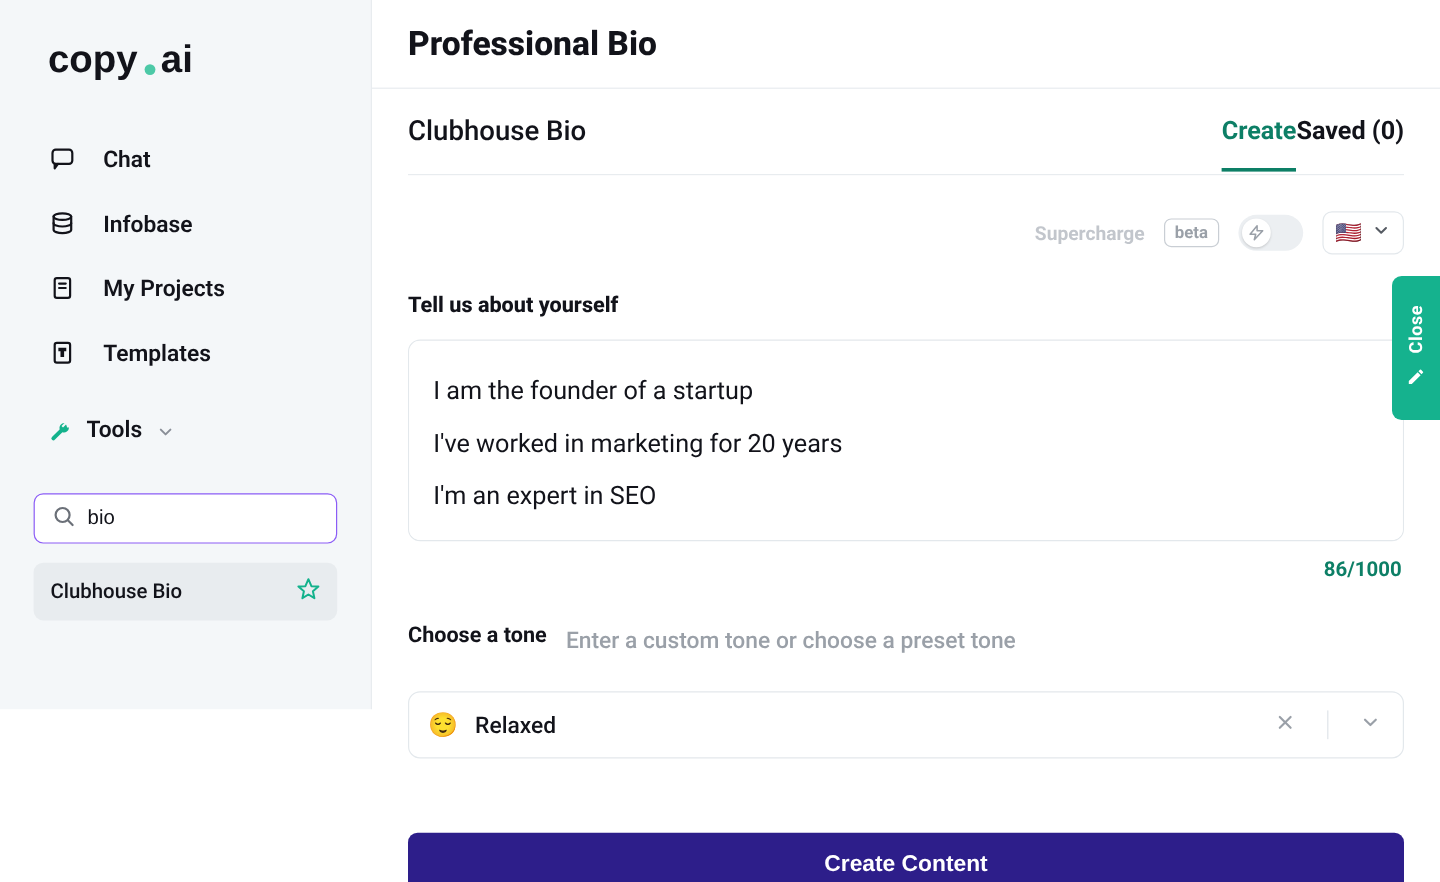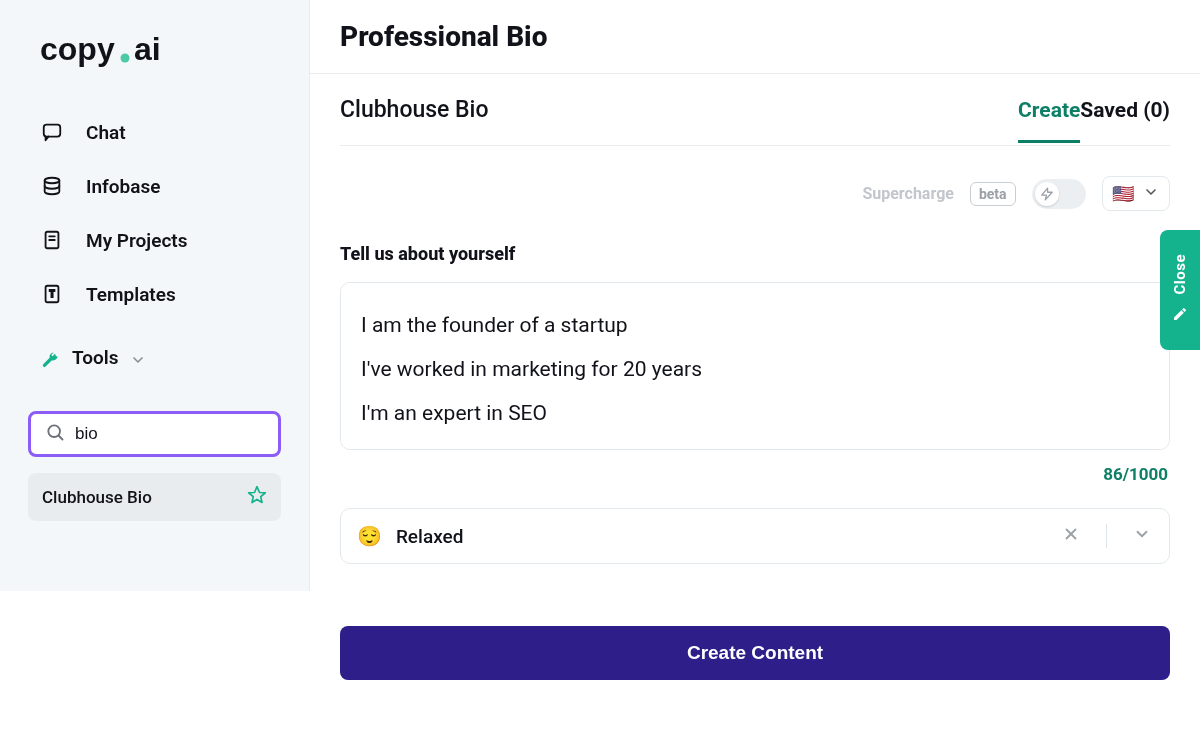--- a/index.html
+++ b/index.html
@@ -8,21 +8,21 @@
   
   .sidebar { width: 310px; background: #f4f7f9; border-right: 1px solid #e8ecef; padding: 30px 18px 0 18px; display:flex; flex-direction:column; }
   .logo { margin: 0 0 34px 22px; }
   .nav { display: flex; flex-direction: column; gap: 10px; text-align: right; }
   .nav-item { display:flex; align-items:center; gap:22px; padding: 10px 22px; border-radius:8px; cursor:pointer; font-size:19px; font-weight:600; color:#12131a; }
   .nav-item .icon { width:24px; height:24px; display:flex; align-items:center; justify-content:center; color:#12131a; }
   .tools-row { display:flex; align-items:center; gap:12px; padding: 10px 22px; margin-top:10px; cursor:pointer; }
   .tools-row .wrench { color:#13b28c; }
   .tools-row .label { font-size:19px; font-weight:600; color:#12131a; }
   .tools-row .chev { color:#8a8f98; }
-  .search-wrap { margin: 14px 10px 16px 10px; background:#fff; border:3px solid #8b5cf6; border-radius:8px; display:flex; align-items:center; gap:10px; padding:8px 14px; }
+  .search-wrap { margin: 14px 10px 16px 10px; background:#fff; border:1px solid #8b5cf6; border-radius:8px; display:flex; align-items:center; gap:10px; padding:8px 14px; }
   .search-wrap input { border:none; outline:none; font-size:17px; width:100%; background:transparent; color:#12131a; }
   .search-icon { color:#6b7078; }
   .result-item { margin: 0 10px; background:#e8ecef; border-radius:8px; display:flex; align-items:center; justify-content:space-between; padding:12px 14px; cursor:pointer; }
   .result-item .txt { font-size:17px; font-weight:500; }
   .star { color:#13b28c; }
   
   .main { flex:1; display:flex; flex-direction:column; }
   .page-head { padding: 20px 30px 20px 30px; border-bottom:1px solid #e8ecef; }
   .page-title { font-size:28px; font-weight:800; }
   .content { padding: 0 30px; display:flex; flex-direction:column; }
@@ -181,20 +181,24 @@
       <div class="form">
         <div class="section">
           <span class="label">Tell us about yourself</span>
           <textarea class="textarea" style="">I am the founder of a startup
 I've worked in marketing for 20 years
 I'm an expert in SEO</textarea>
           <div class="counter">86/1000</div>
         </div>
 
         <div class="section tone-row">
+          <div class="label-wrap">
+            <span class="label light">Choose a tone</span>
+            <span class="hint">Enter a custom tone or choose a preset tone</span>
+          </div>
           <div class="tone-select">
             <span class="tone-emoji">😌</span>
             <span class="tone-name">Relaxed</span>
             <span class="tone-clear">
               <svg width="18" height="18" viewBox="0 0 24 24" fill="none" stroke="#9aa0a8" stroke-width="2.4" stroke-linecap="round">
                   <line x1="6" y1="6" x2="18" y2="18"></line>
                   <line x1="18" y1="6" x2="6" y2="18"></line>
                 </svg>
             </span>
             <span class="tone-divider"></span>

